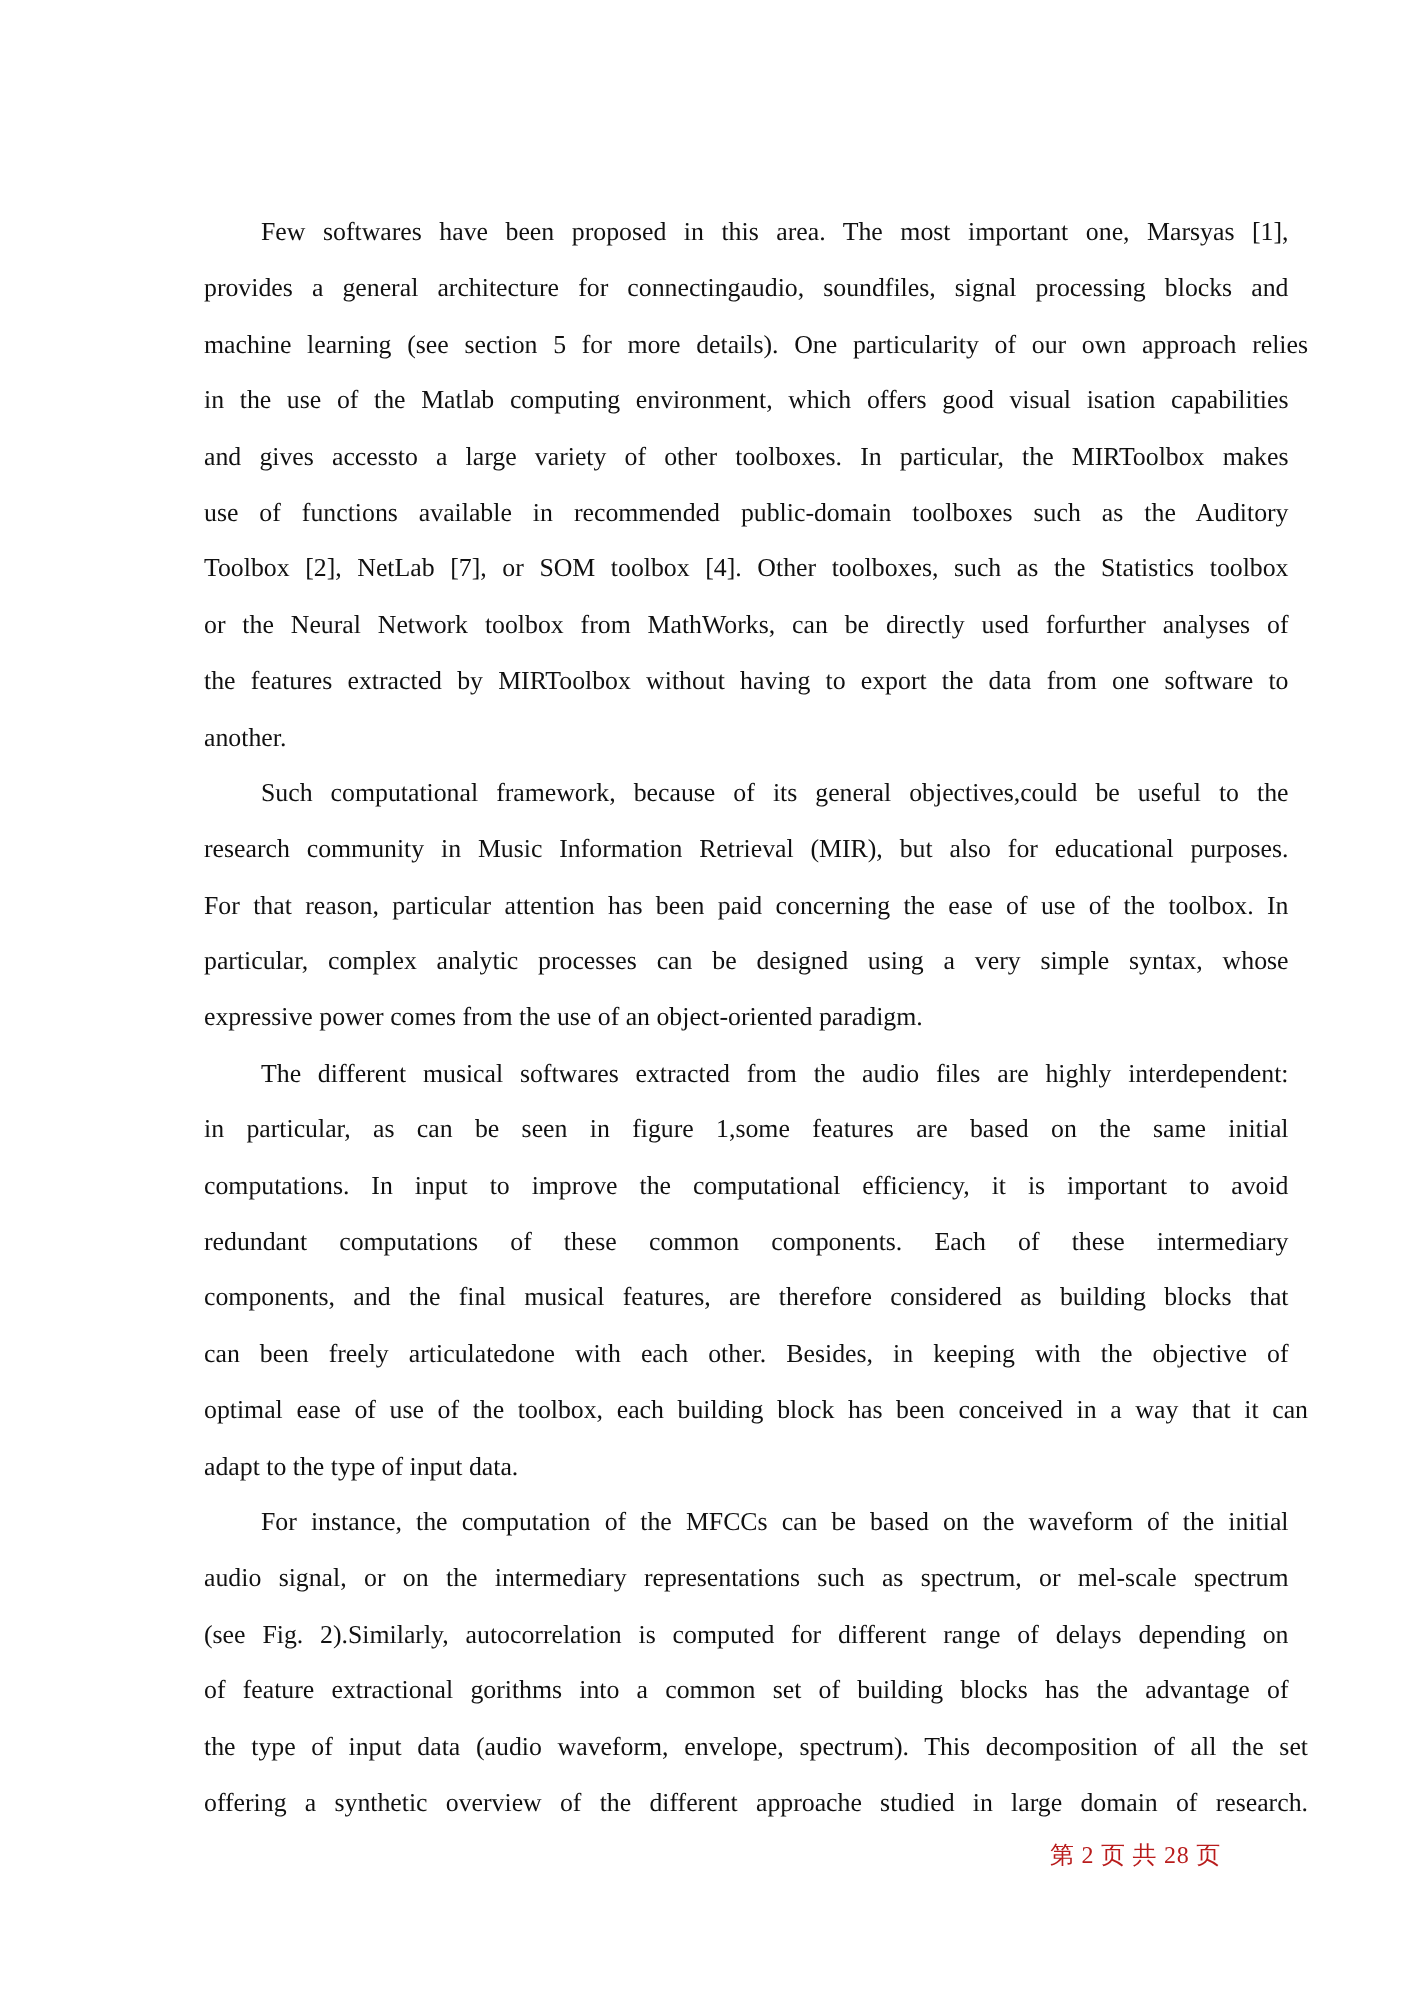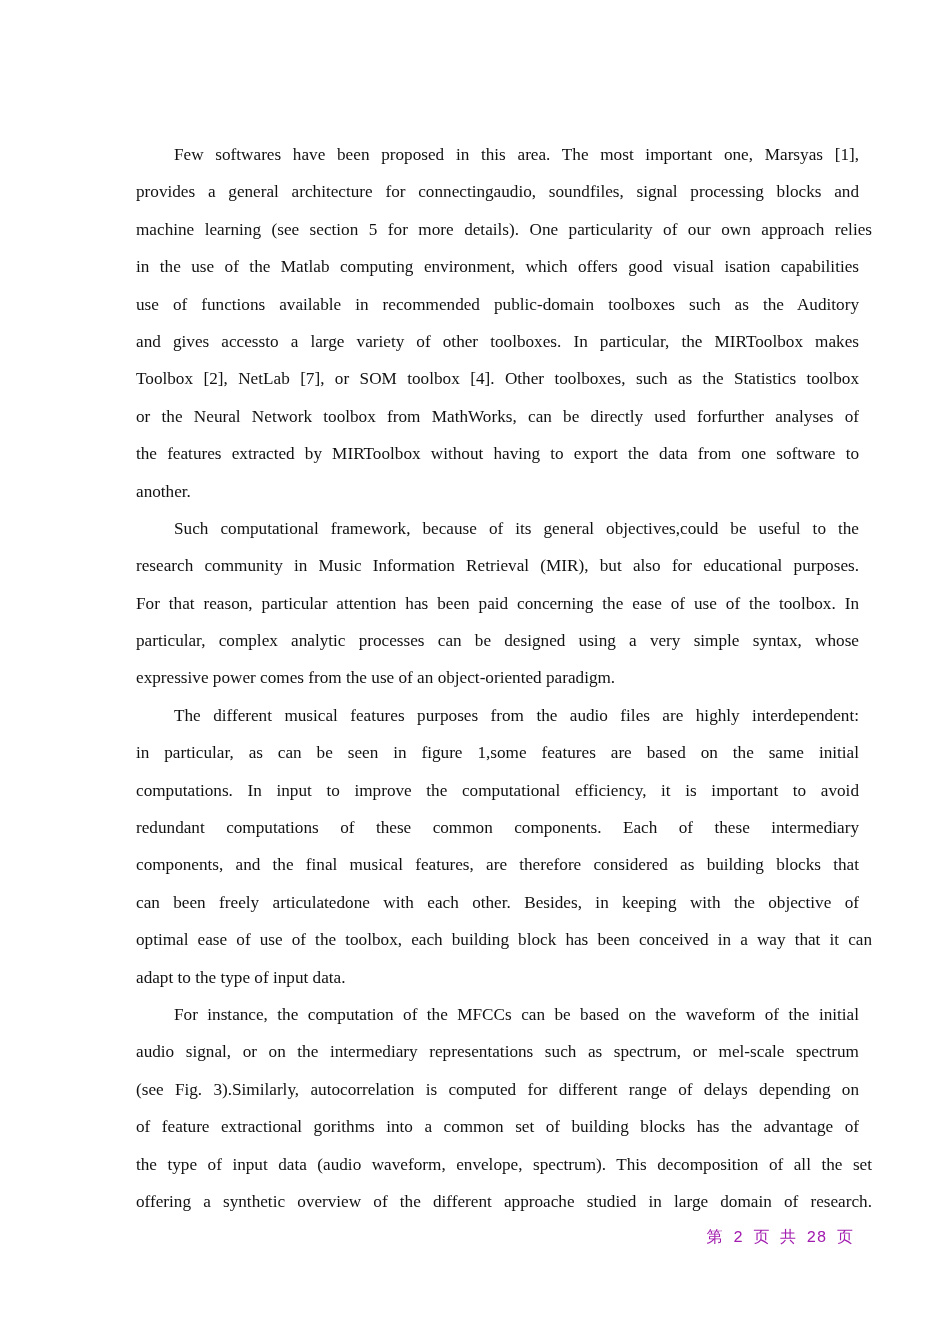--- a/index.html
+++ b/index.html
@@ -46,70 +46,70 @@
       text-align-last: left;
     }
     .line.wide {
       width: 736px;
     }
     .footer {
       position: absolute;
       left: 700px;
       top: 1226px;
       width: 160px;
-      text-align: center;
+      text-align: left;
       font-size: 16px;
       line-height: 24px;
-      font-family: Liberation Mono, monospace;
+      font-family: Liberation Serif, serif;
       letter-spacing: 0.5px;
-      color: #a21caf;
+      color: #b91c1c;
     }
   </style>
 </head>
 <body>
 
 <div class="page">
   <div class="body-text">
 
     <div>
       <div class="line first">Few softwares have been proposed in this area. The most important one, Marsyas [1],</div>
       <div class="line">provides a general architecture for connectingaudio, soundfiles, signal processing blocks and</div>
       <div class="line wide">machine learning (see section 5 for more details). One particularity of our own approach relies</div>
       <div class="line">in the use of the Matlab computing environment, which offers good visual isation capabilities</div>
+      <div class="line">and gives accessto a large variety of other toolboxes.  In particular, the MIRToolbox makes</div>
       <div class="line">use of functions available in recommended public-domain toolboxes such as the Auditory</div>
-      <div class="line">and gives accessto a large variety of other toolboxes.  In particular, the MIRToolbox makes</div>
       <div class="line">Toolbox [2], NetLab [7], or SOM toolbox [4]. Other toolboxes, such as the Statistics toolbox</div>
       <div class="line">or the Neural Network toolbox from MathWorks, can be directly used forfurther analyses of</div>
       <div class="line">the features extracted by MIRToolbox without having to export the data from one software to</div>
       <div class="line last">another.</div>
     </div>
 
     <div>
       <div class="line first">Such computational framework, because of its general objectives,could be useful to the</div>
       <div class="line">research community in Music Information Retrieval (MIR), but also for educational purposes.</div>
       <div class="line">For that reason, particular attention has been paid concerning the ease of use of the toolbox. In</div>
       <div class="line">particular, complex analytic processes can be designed using a very simple syntax, whose</div>
       <div class="line last">expressive power comes from the use of an object-oriented paradigm.</div>
     </div>
 
     <div>
-      <div class="line first">The different musical features purposes from the audio files are highly interdependent:</div>
+      <div class="line first">The different musical softwares extracted from the audio files are highly interdependent:</div>
       <div class="line">in particular, as can be seen in figure 1,some features are based on the same initial</div>
       <div class="line">computations. In input to improve the computational efficiency, it is important to avoid</div>
       <div class="line">redundant computations of these common components. Each of these intermediary</div>
       <div class="line">components, and the final musical features, are therefore considered as building blocks that</div>
       <div class="line">can been freely articulatedone with each other. Besides, in keeping with the objective of</div>
       <div class="line wide">optimal ease of use of the toolbox, each building block has been conceived in a way that it can</div>
       <div class="line last">adapt to the type of input data.</div>
     </div>
 
     <div>
       <div class="line first">For instance, the computation of the MFCCs can be based on the waveform of the initial</div>
       <div class="line">audio signal, or on the intermediary representations such as spectrum, or mel-scale spectrum</div>
-      <div class="line">(see Fig. 3).Similarly, autocorrelation is computed for different range of delays depending on</div>
+      <div class="line">(see Fig. 2).Similarly, autocorrelation is computed for different range of delays depending on</div>
       <div class="line">of feature extractional  gorithms into a common set of building blocks has the advantage of</div>
       <div class="line wide">the type of input data (audio waveform, envelope, spectrum). This decomposition of all the set</div>
       <div class="line wide">offering a synthetic overview of the different approache studied in large domain of research.</div>
     </div>
 
   </div>
 
   <div class="footer">第 2 页   共 28 页</div>
 </div>
 

